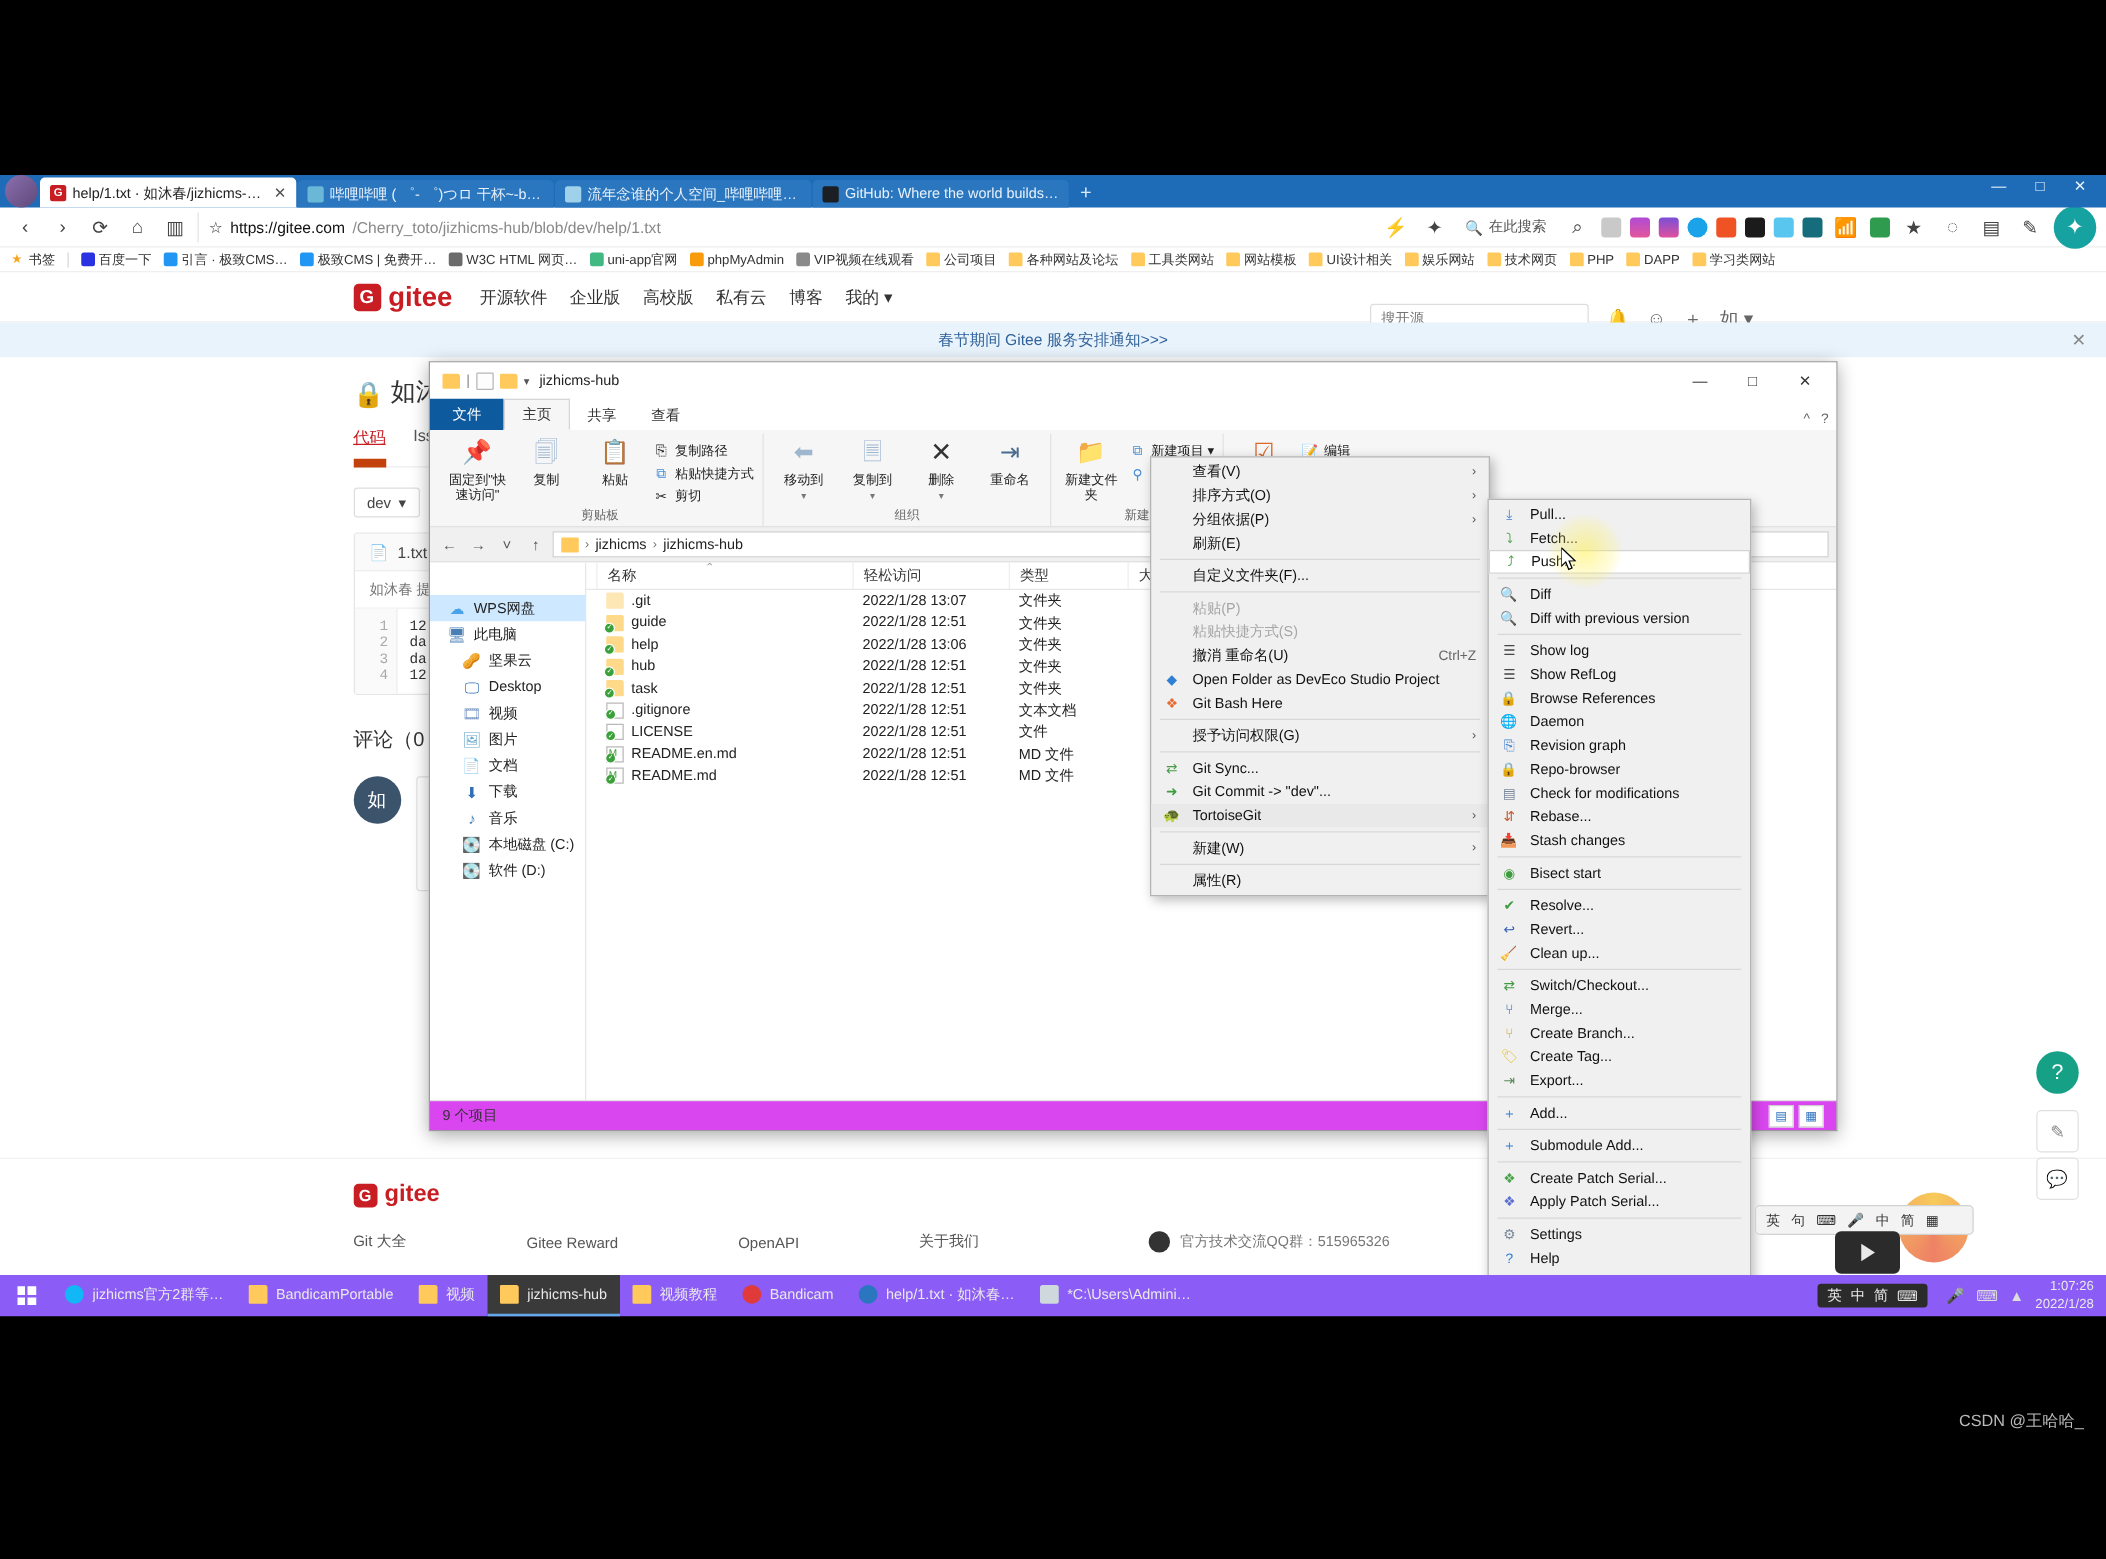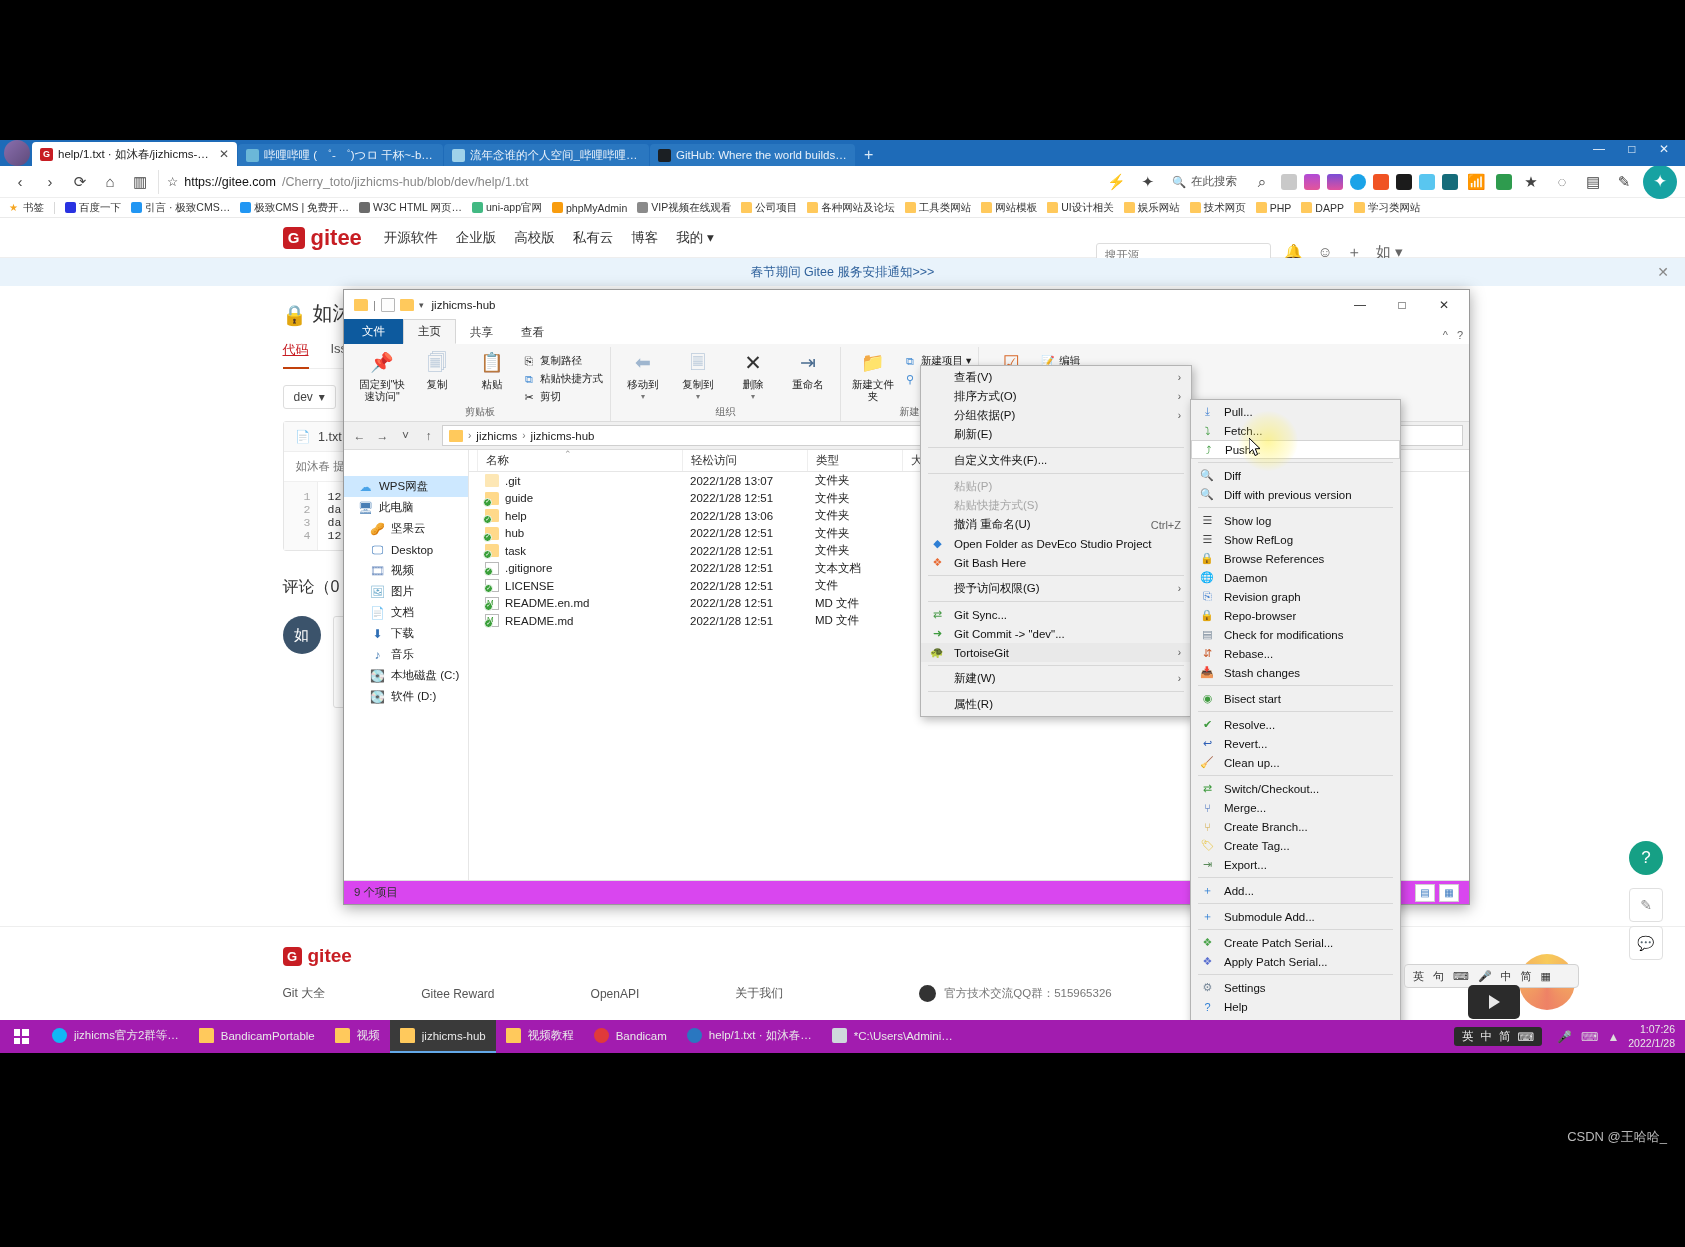--- a/index.html
+++ b/index.html
@@ -63,31 +63,31 @@
   .bm .bi{width:11px;height:11px;border-radius:2px;flex:0 0 auto;}
   .bm-sep{width:1px;height:12px;background:#d8d8d8;margin:0 3px;}
   
   .gitee-header{height:40px;background:#fff;border-bottom:1px solid #eee;display:flex;align-items:center;padding:0 16px;}
   .gitee-inner{width:1120px;margin:0 auto;display:flex;align-items:center;gap:22px;}
   .gitee-logo{display:flex;align-items:center;gap:6px;font-size:22px;color:#c71d23;font-weight:bold;}
   .gitee-logo .g-mark{width:22px;height:22px;background:#c71d23;color:#fff;border-radius:4px;font-size:15px;display:flex;align-items:center;justify-content:center;}
   .gnav{display:flex;gap:18px;font-size:13.5px;color:#333;align-items:center;}
   .gnav .item{position:relative;}
   .gnav .tagbadge{position:absolute;top:-11px;right:-14px;background:#c71d23;color:#fff;font-size:8px;border-radius:3px;padding:1px 3px;margin-top:44px;}
-  .gsearch{margin-left:auto;display:flex;gap:14px;margin-top:35px;}
+  .gsearch{margin-left:auto;display:flex;align-items:center;gap:14px;margin-top:35px;}
   .gsearch input{width:175px;height:24px;border:1px solid #ddd;border-radius:3px;font-size:11.5px;padding:0 8px;color:#999;}
   .gsearch .gi{color:#666;font-size:15px;}
   .notice-bar{height:28px;background:#e9f3fb;color:#30629c;display:flex;align-items:center;justify-content:center;font-size:12.5px;position:relative;}
   .notice-x{position:absolute;right:16px;color:#888;font-size:14px;}
   .repo-area{padding:14px 0 0 0;position:relative;height:640px;background:#fff;}
   .repo-inner{width:1120px;margin:0 auto;position:relative;}
   .repo-title{display:flex;align-items:center;gap:8px;font-size:20px;color:#333;}
   .lockico{width:22px;height:22px;color:#666;}
   .repo-tabs{display:flex;gap:22px;margin-top:14px;font-size:13px;color:#555;border-bottom:1px solid #eee;padding-bottom:8px;}
-  .repo-tabs .on{color:#c71d23;border-bottom:2px solid #c2410c;padding-bottom:8px;margin-bottom:-9px;text-decoration:underline;}
+  .repo-tabs .on{color:#c71d23;border-bottom:7px solid #c2410c;padding-bottom:8px;margin-bottom:-9px;text-decoration:underline;}
   .branchrow{margin-top:16px;display:flex;align-items:center;gap:10px;}
   .branch-sel{border:1px solid #ddd;border-radius:3px;padding:4px 10px;font-size:12px;color:#444;display:flex;gap:6px;align-items:center;}
   .filecard{margin-top:12px;border:1px solid #e5e5e5;border-radius:3px;}
   .filecard-head{padding:7px 12px;border-bottom:1px solid #eee;display:flex;align-items:center;gap:7px;font-size:12.5px;color:#444;background:#fafafa;}
   .filecard-sub{padding:7px 12px;font-size:11.5px;color:#777;border-bottom:1px solid #f0f0f0;}
   .codebody{display:flex;font-family:"Liberation Mono",monospace;font-size:11.5px;}
   .gutter{width:34px;padding:8px 6px;color:#aaa;text-align:right;background:#fafafa;border-right:1px solid #eee;}
   .codelines{padding:8px 10px;color:#333;}
   .comments-h{margin-top:26px;font-size:16px;color:#333;}
   .comment-row{margin-top:18px;display:flex;gap:12px;}
@@ -178,21 +178,21 @@
   .mi .mi-arrow{margin-left:auto;color:#555;font-size:10px;padding-left:14px;}
   .mi.disabled{color:#a6a6a6;}
   .mi.hl{background:#fff;border:1px solid #d3d3d3;}
   .mi.sel{background:#e9e9e9;}
   .msep{height:1px;background:#d7d7d7;margin:3px 7px;}
   
   .glow{position:absolute;left:1238px;top:411px;width:60px;height:60px;border-radius:50%;
     background:radial-gradient(circle,rgba(255,240,80,.55) 0%,rgba(255,240,80,.18) 55%,rgba(255,240,80,0) 72%);}
   .cursor{position:absolute;left:1249px;top:438px;width:13px;height:19px;}
   
-  #taskbar{position:absolute;left:0;top:1020px;width:1685px;height:33px;background:#a21caf;display:flex;align-items:center;color:#e9e9e9;font-size:11.5px;}
+  #taskbar{position:absolute;left:0;top:1020px;width:1685px;height:33px;background:#8b5cf6;display:flex;align-items:center;color:#e9e9e9;font-size:11.5px;}
   .startbtn{width:42px;height:33px;display:flex;align-items:center;justify-content:center;}
   .win-logo{width:15px;height:15px;display:grid;grid-template-columns:1fr 1fr;grid-template-rows:1fr 1fr;gap:2px;}
   .win-logo i{background:#fff;display:block;}
   .tbitem{height:33px;display:flex;align-items:center;gap:7px;padding:0 10px;max-width:150px;white-space:nowrap;overflow:hidden;border-bottom:2px solid transparent;}
   .tbitem.active{background:#3a3a3a;border-bottom:2px solid #63a8e8;}
   .tbico{width:15px;height:15px;border-radius:2px;flex:0 0 auto;}
   .tb-label{overflow:hidden;text-overflow:ellipsis;}
   .tray{margin-left:auto;display:flex;align-items:center;gap:9px;padding-right:10px;}
   .tray .ti{font-size:12px;color:#ddd;}
   .clock{display:flex;flex-direction:column;align-items:flex-end;line-height:1.25;font-size:10.5px;}

